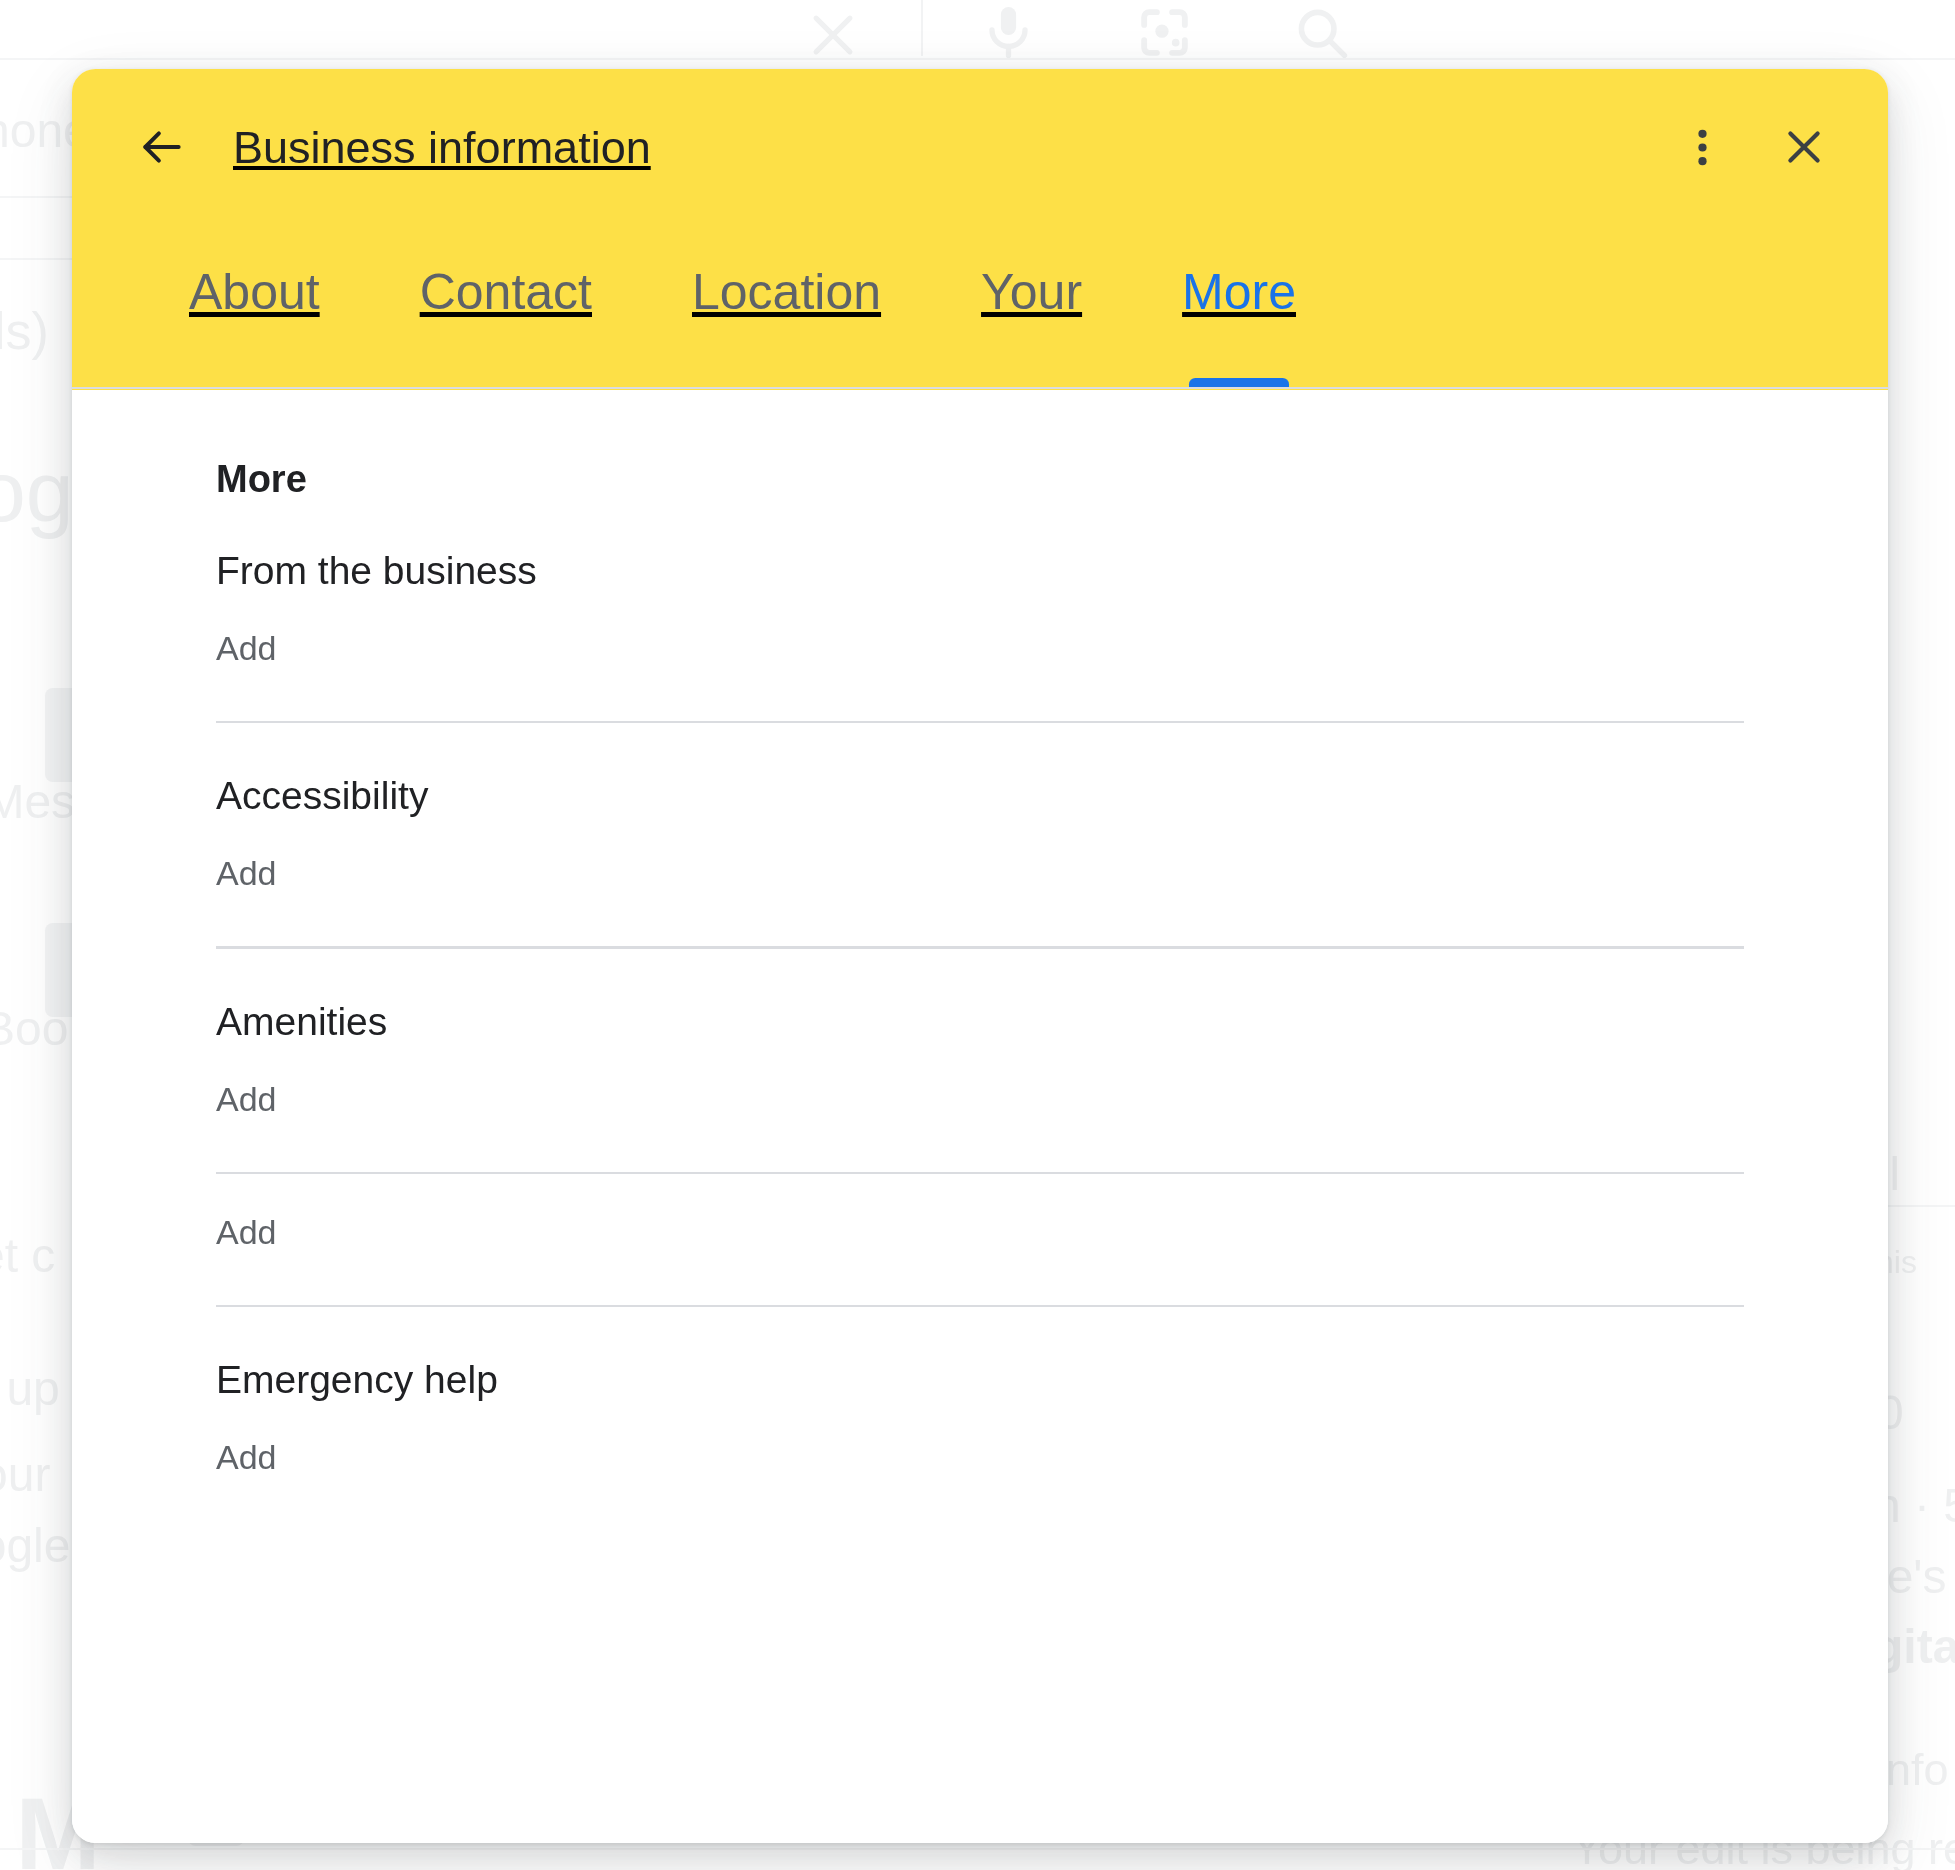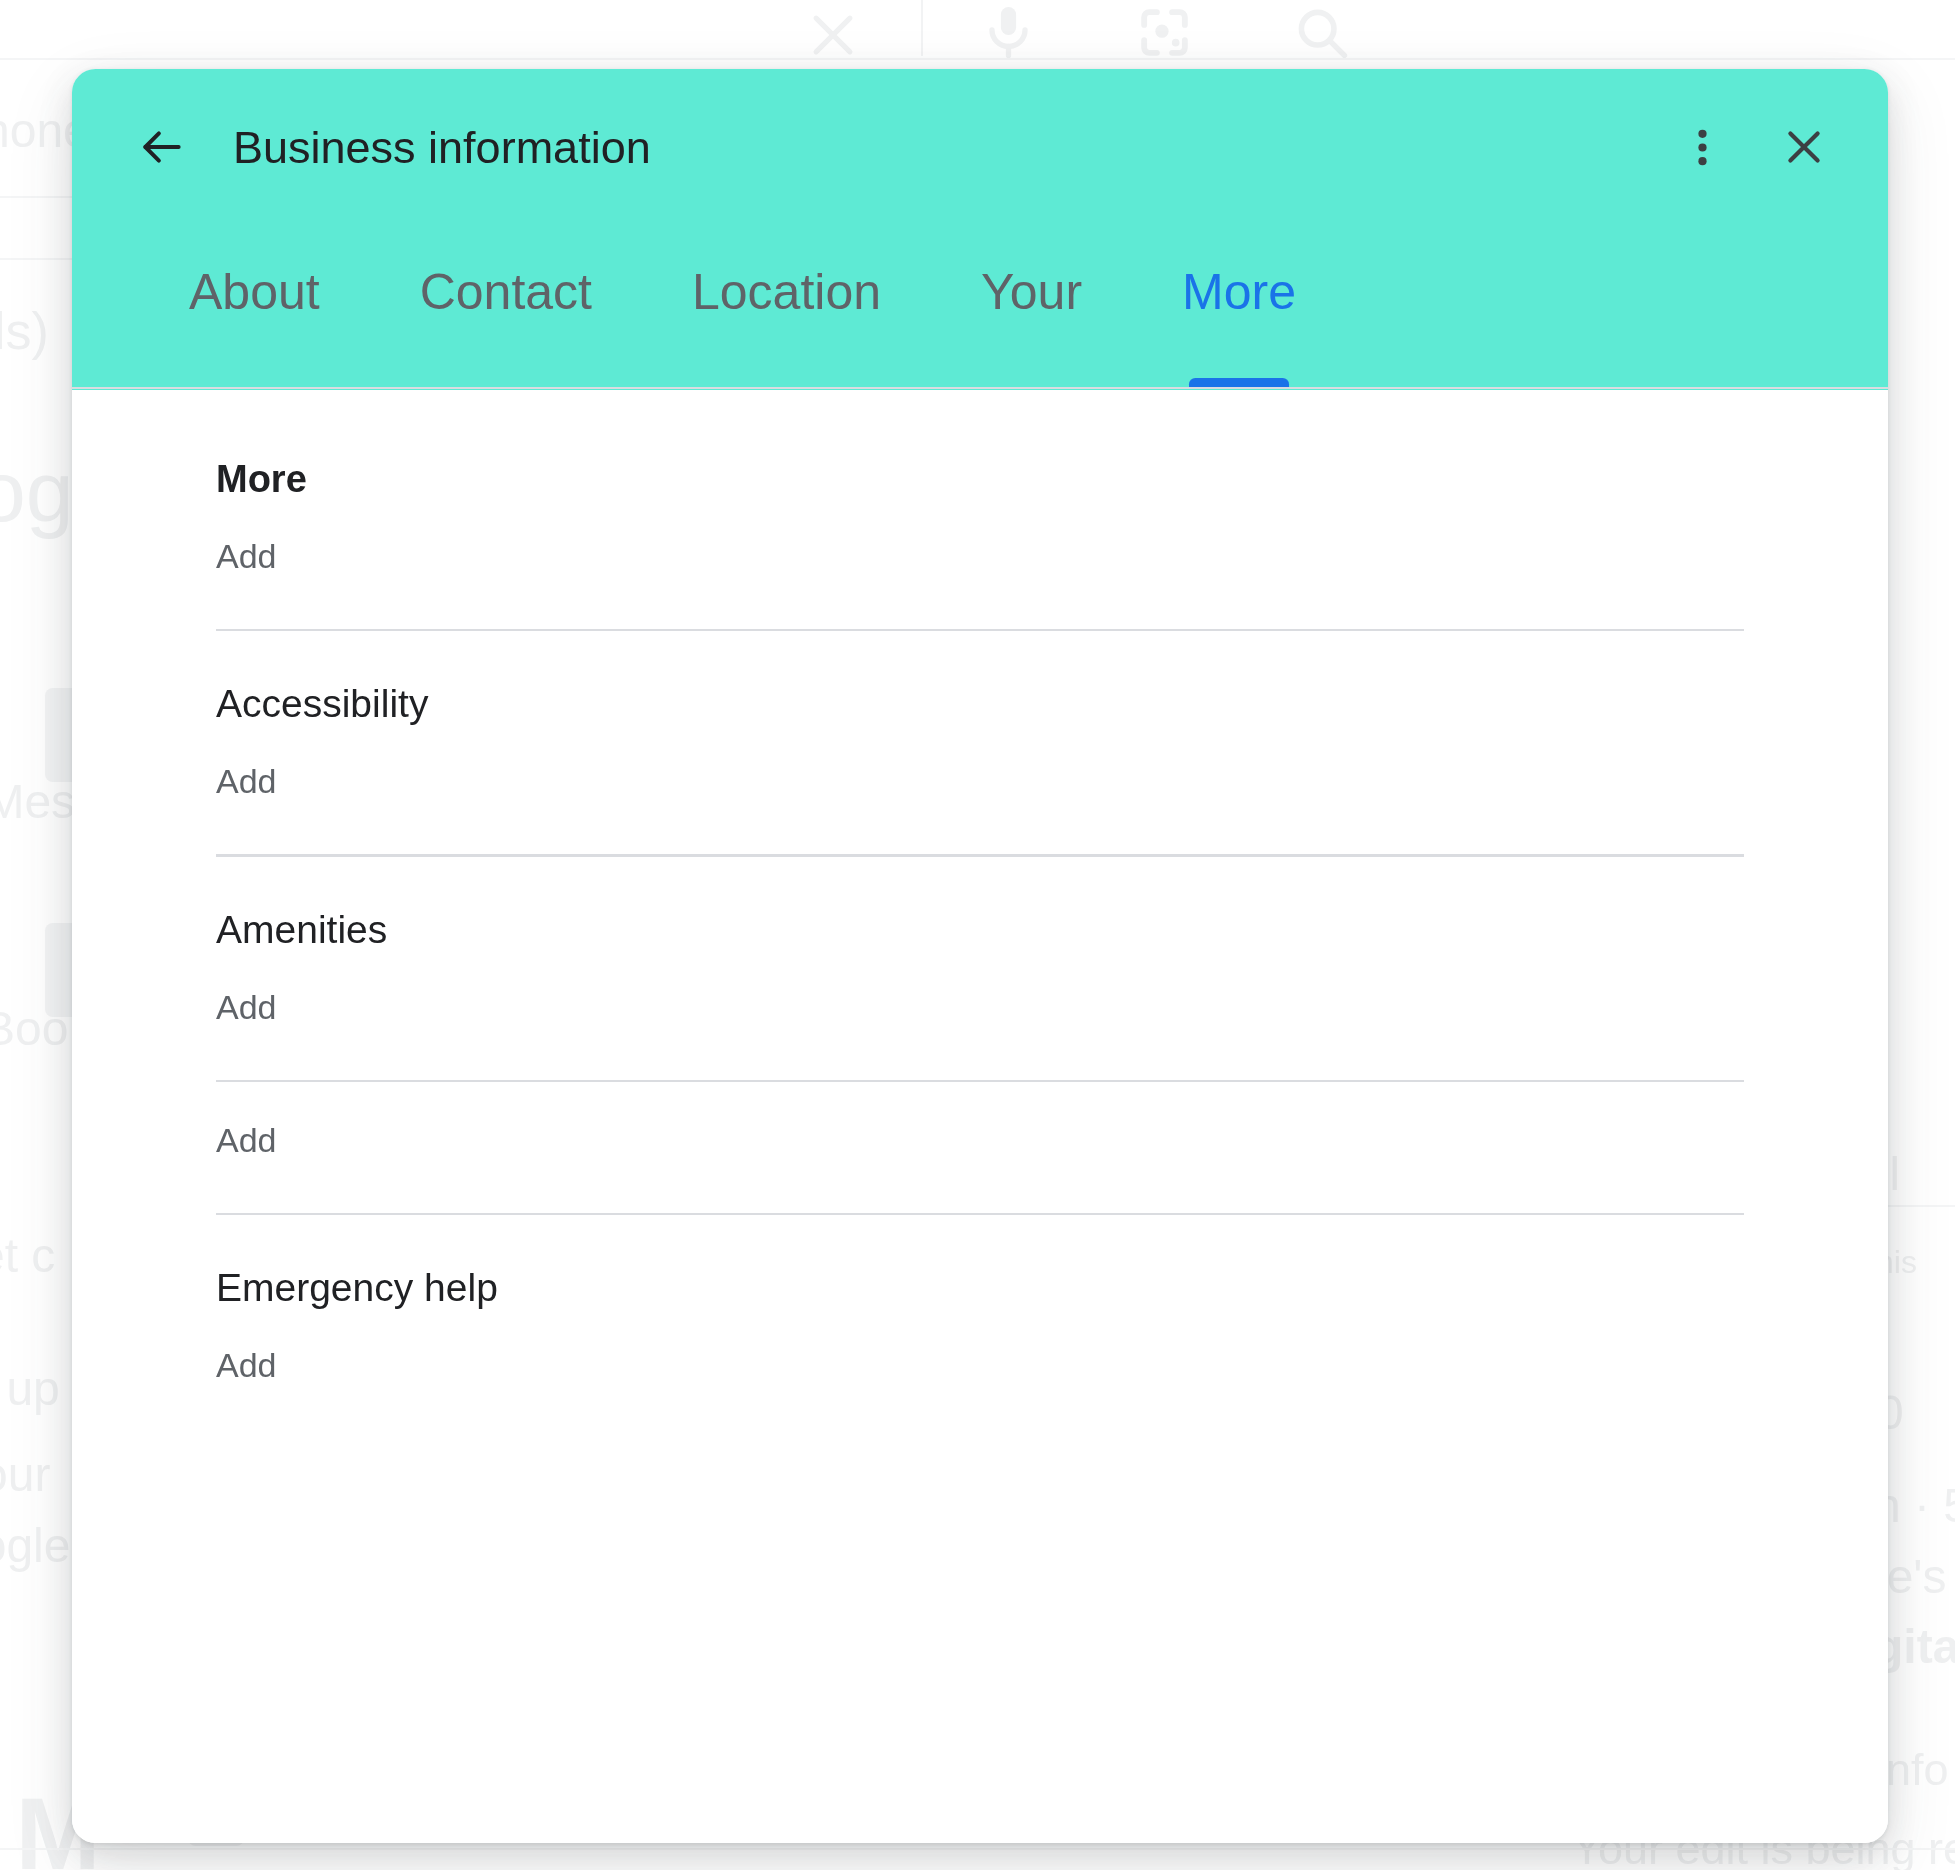--- a/index.html
+++ b/index.html
@@ -84,21 +84,22 @@
     overflow: hidden;
     display: flex;
     flex-direction: column;
   }
 
   
   .modal-header {
     position: relative;
     flex: 0 0 auto;
     height: 321px;
-    background: #5eead4;
+    background: #fde047;
+    text-decoration: underline;
   }
 
   .header-bar {
     display: flex;
     align-items: center;
     height: 156px;
     padding: 0 41px 0 0;
   }
 
   .icon-btn {
@@ -355,20 +356,21 @@
       </div>
     </div>
 
     <div class="modal-body">
 
       <div class="section-title">More</div>
 
       <div class="rows">
 
         <div class="info-row">
+          <div class="row-label">From the business</div>
           <div class="row-value">Add</div>
         </div>
         <div class="row-divider"></div>
 
         <div class="info-row">
           <div class="row-label">Accessibility</div>
           <div class="row-value">Add</div>
         </div>
         <div class="row-divider"></div>
 

